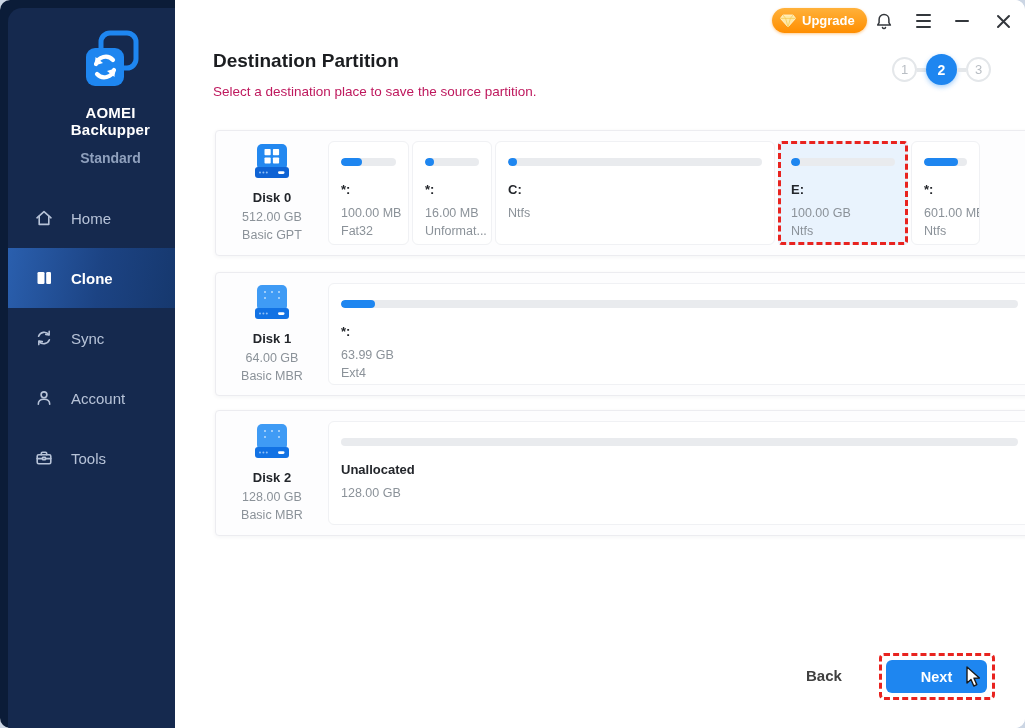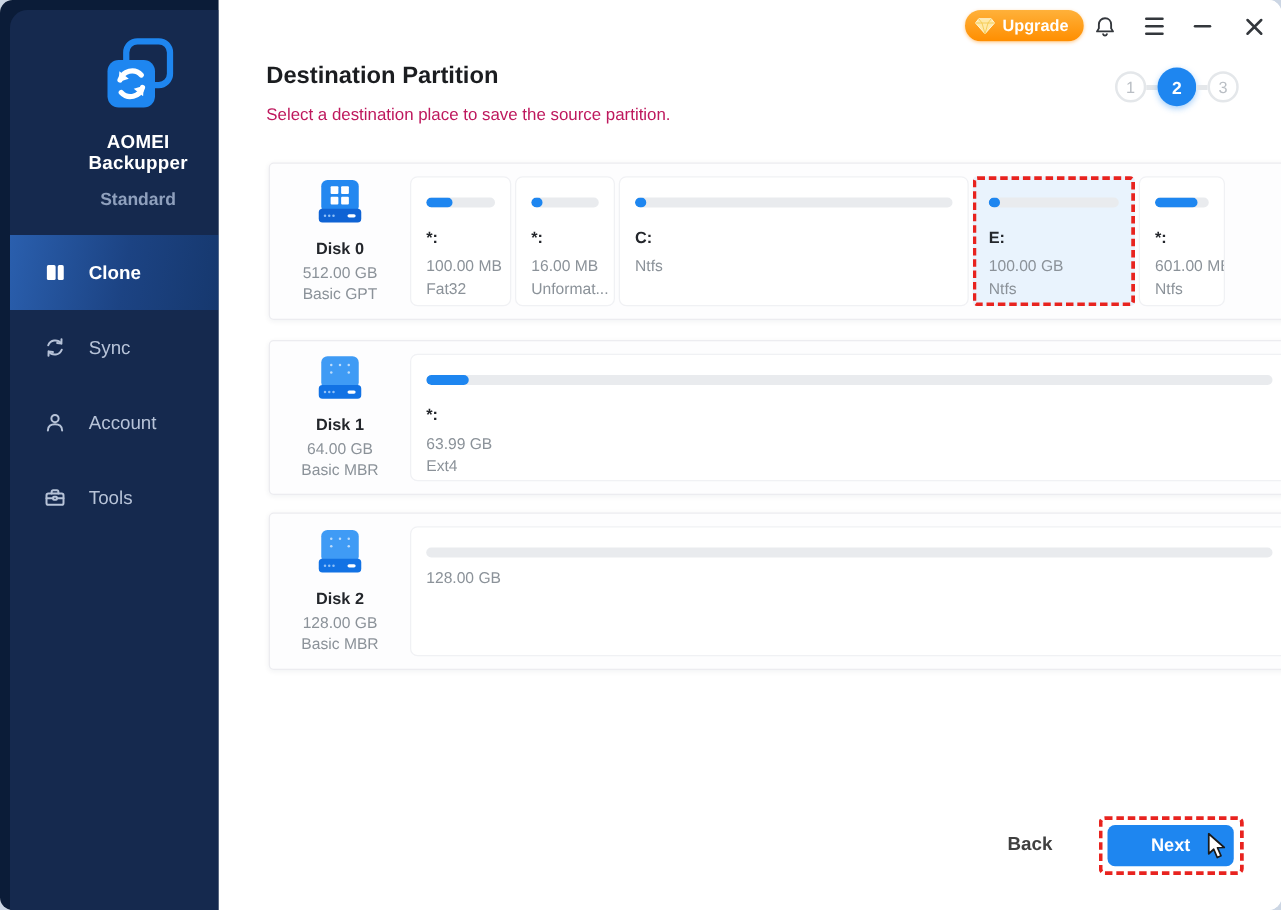--- a/index.html
+++ b/index.html
@@ -134,20 +134,29 @@
             <path d="M13.5 27 L13 35.5 L21 33" fill="#fff"></path>
             <path d="M32 40 a10 10 0 0 1 -17 4" fill="none" stroke="#fff" stroke-width="4.2" stroke-linecap="round"></path>
             <path d="M32.5 47 L33 38.5 L25 41" fill="#fff"></path>
           </svg>
         </span>
         <div class="app-name">AOMEI Backupper</div>
         <div class="app-edition">Standard</div>
       </div>
 
       <nav class="menu">
+        <div class="menu-item">
+          <span class="mi-icon">
+            <svg width="20" height="20" viewBox="0 0 20 20" fill="none" stroke="#b7c3d8" stroke-width="1.6" stroke-linecap="round" stroke-linejoin="round">
+              <path d="M3 9.8 L10 3.6 L17 9.8"></path>
+                <path d="M5.2 8.2 V16.4 H14.8 V8.2"></path>
+            </svg>
+          </span>
+          <span>Home</span>
+        </div>
         <div class="menu-item active">
           <span class="mi-icon">
             <svg width="20" height="20" viewBox="0 0 20 20">
               <rect x="3.5" y="4" width="7" height="12" rx="1.3" fill="#ffffff"></rect>
               <rect x="12.2" y="4" width="4.8" height="12" rx="1.3" fill="#ffffff"></rect>
             </svg>
           </span>
           <span>Clone</span>
         </div>
         <div class="menu-item">
@@ -361,20 +370,21 @@
         </span>
         <div class="disk-name">Disk 2</div>
         <div class="disk-meta">
           <div>128.00 GB</div>
           <div>Basic MBR</div>
         </div>
       </div>
       <div class="parts">
         <div class="part pwide">
           <div class="bar"></div>
+          <div class="part-label">Unallocated</div>
           <div class="part-meta">
             <div>128.00 GB</div>
             <div></div>
           </div>
         </div>
       </div>
     </div>
 
     <a class="back-link">Back</a>
     <div class="next-dashed"></div>

